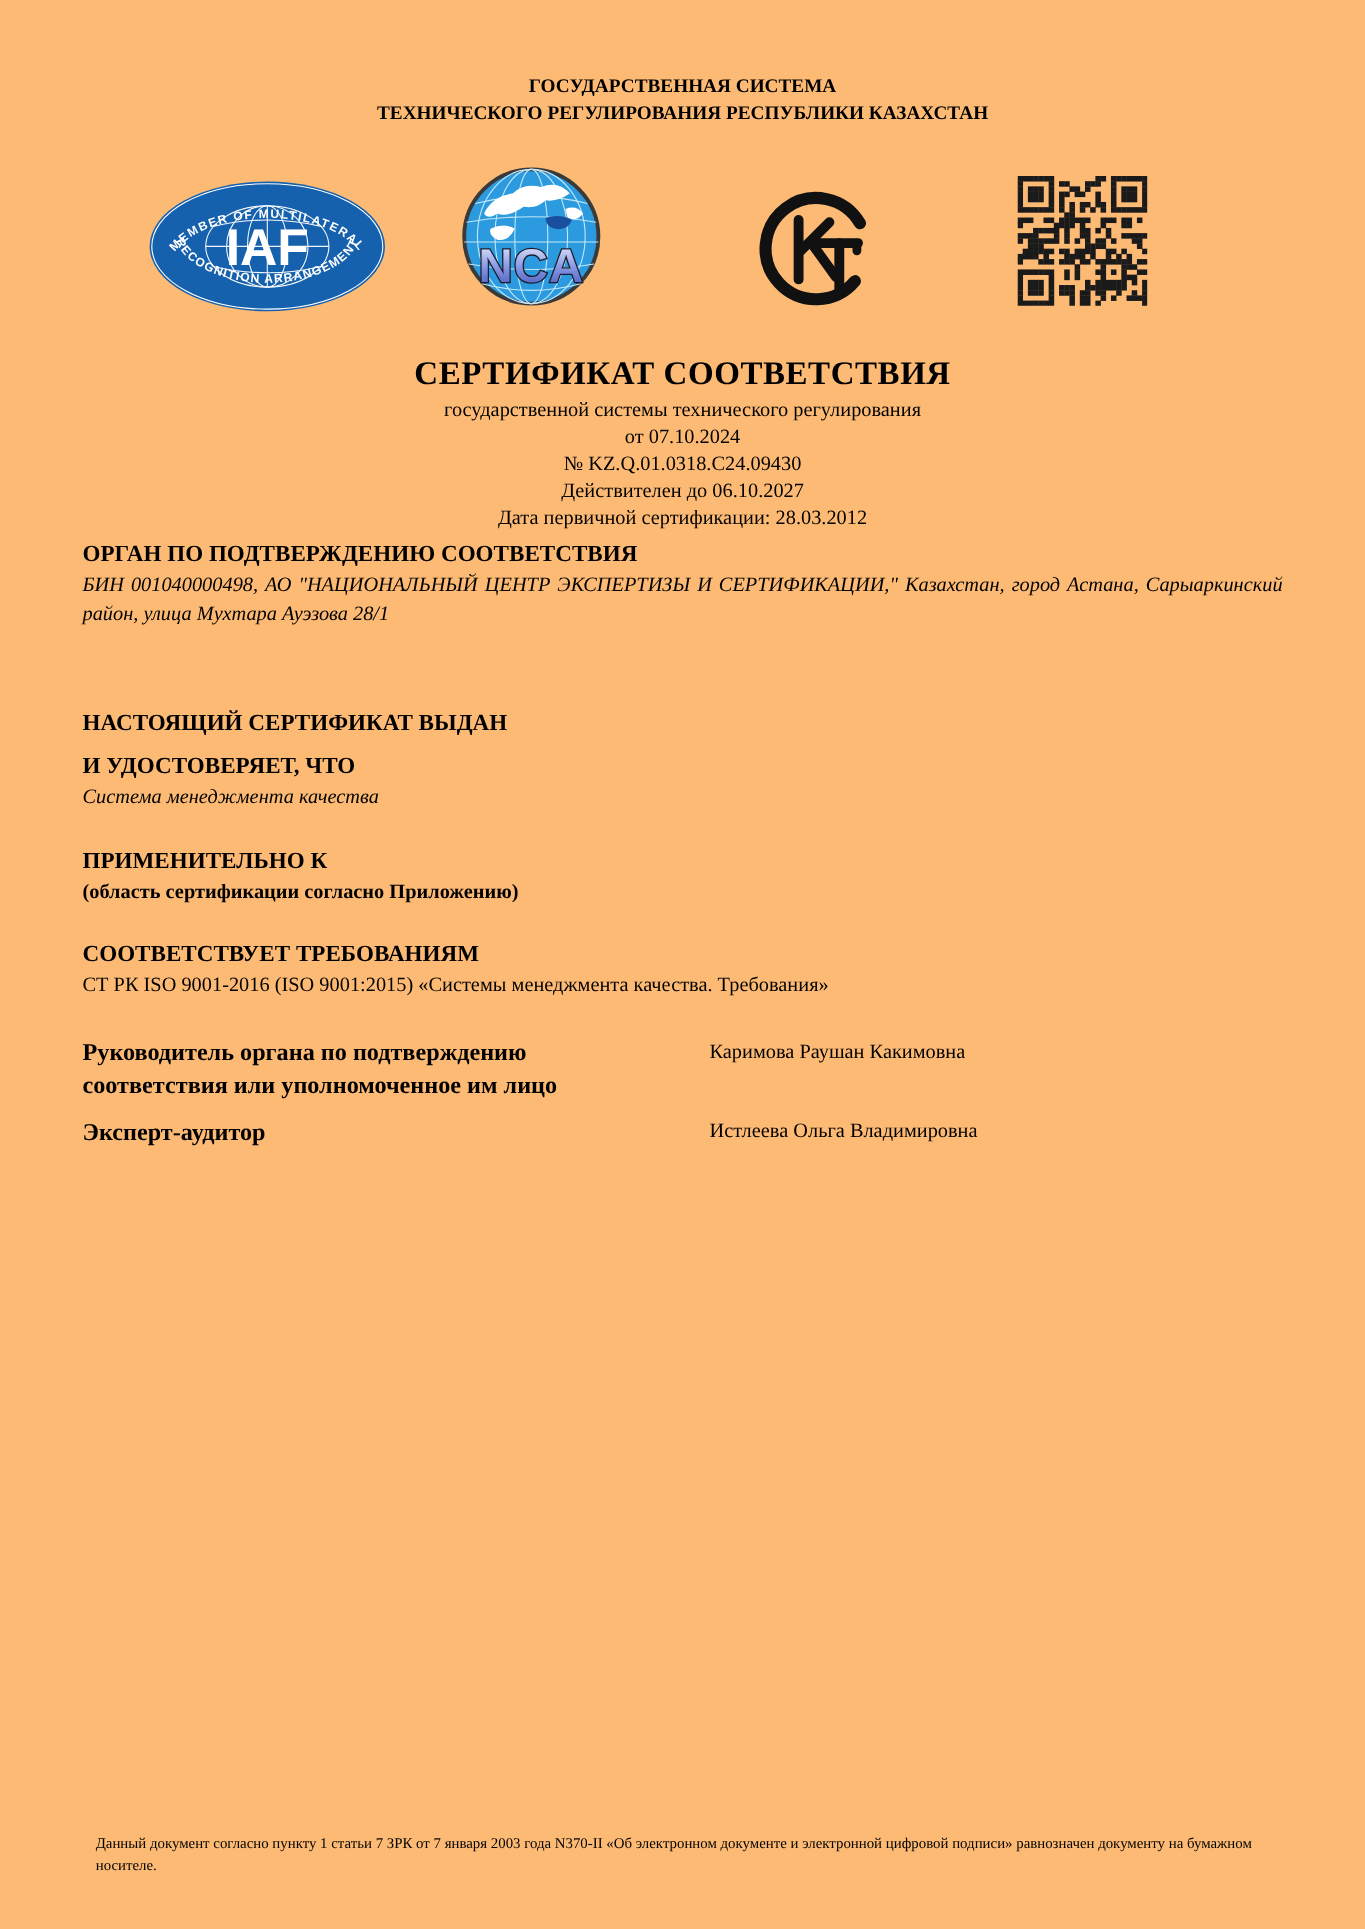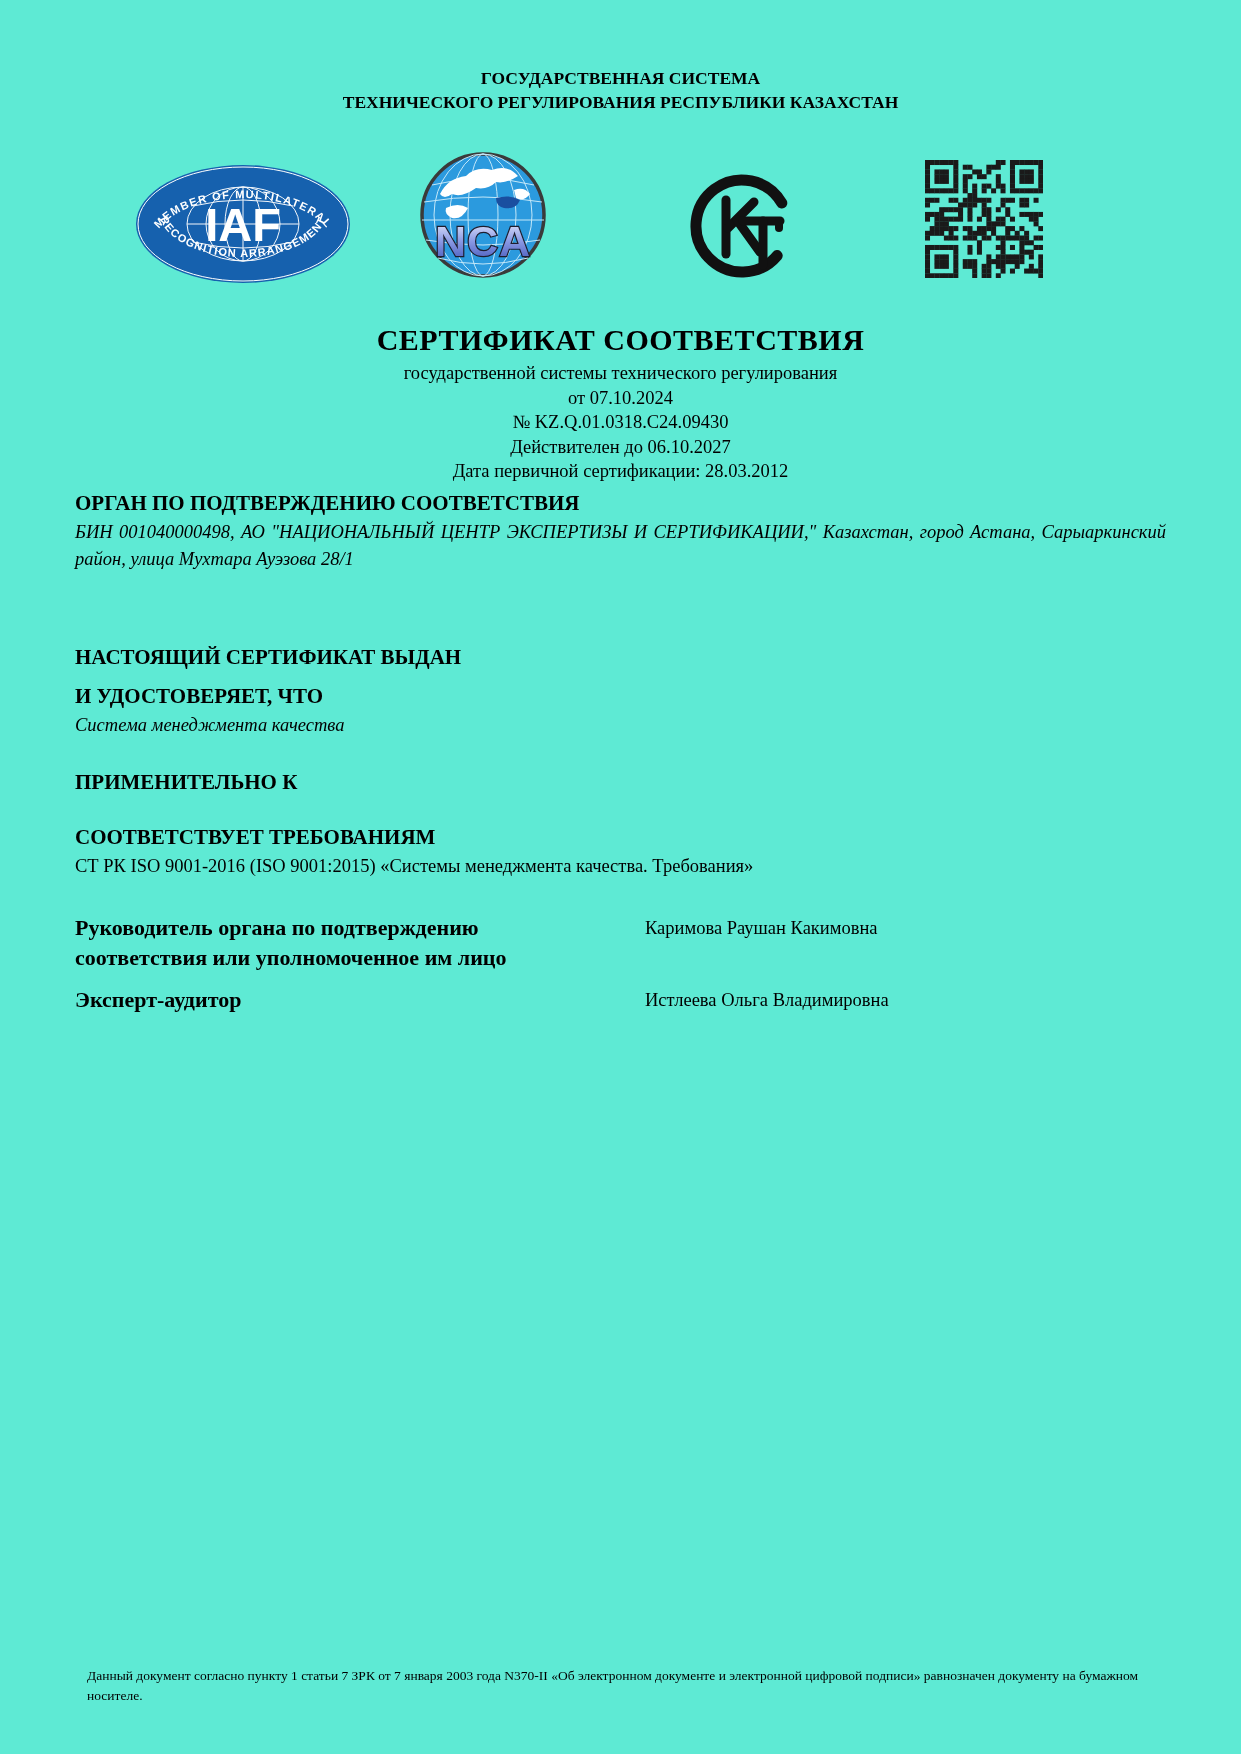--- a/index.html
+++ b/index.html
@@ -7,21 +7,21 @@
   body {
     width:1241px; height:1754px;
     font-family:"Liberation Serif", serif;
     color:#000;
     position:relative;
   }
   .page {
     position:relative;
     width:1241px; height:1754px;
     padding:66px 75px 0 75px;
-    background:#5eead4;
+    background:#fdba74;
     overflow:hidden;
   }
   .gov-header { text-align:center; font-weight:bold; font-size:17.5px; line-height:24px; }
   .logo-row { position:relative; height:152px; margin-top:24px; }
   .logo { position:absolute; }
   .logo-iaf { left:60px; top:26px; }
   .logo-nca { left:343px; top:12px; }
   .logo-kt  { left:607px; top:26px; }
   .logo-qr  { left:850px; top:22px; width:118px; height:118px; }
   .cert-title { text-align:center; font-weight:bold; font-size:30px; line-height:36px; margin-top:32px; letter-spacing:0.5px; }
@@ -467,20 +467,21 @@
     <div class="h">НАСТОЯЩИЙ СЕРТИФИКАТ ВЫДАН</div>
   </div>
 
   <div class="section s3">
     <div class="h">И УДОСТОВЕРЯЕТ, ЧТО</div>
     <div class="b italic">Система менеджмента качества</div>
   </div>
 
   <div class="section s4">
     <div class="h">ПРИМЕНИТЕЛЬНО К</div>
+    <div class="b bold">(область сертификации согласно Приложению)</div>
   </div>
 
   <div class="section s5">
     <div class="h">СООТВЕТСТВУЕТ ТРЕБОВАНИЯМ</div>
     <div class="b">СТ РК ISO 9001-2016 (ISO 9001:2015) «Системы менеджмента качества. Требования»</div>
   </div>
 
   <div class="signatures">
     <div class="sig-row">
       <div class="sig-role">Руководитель органа по подтверждению соответствия или уполномоченное им лицо</div>

